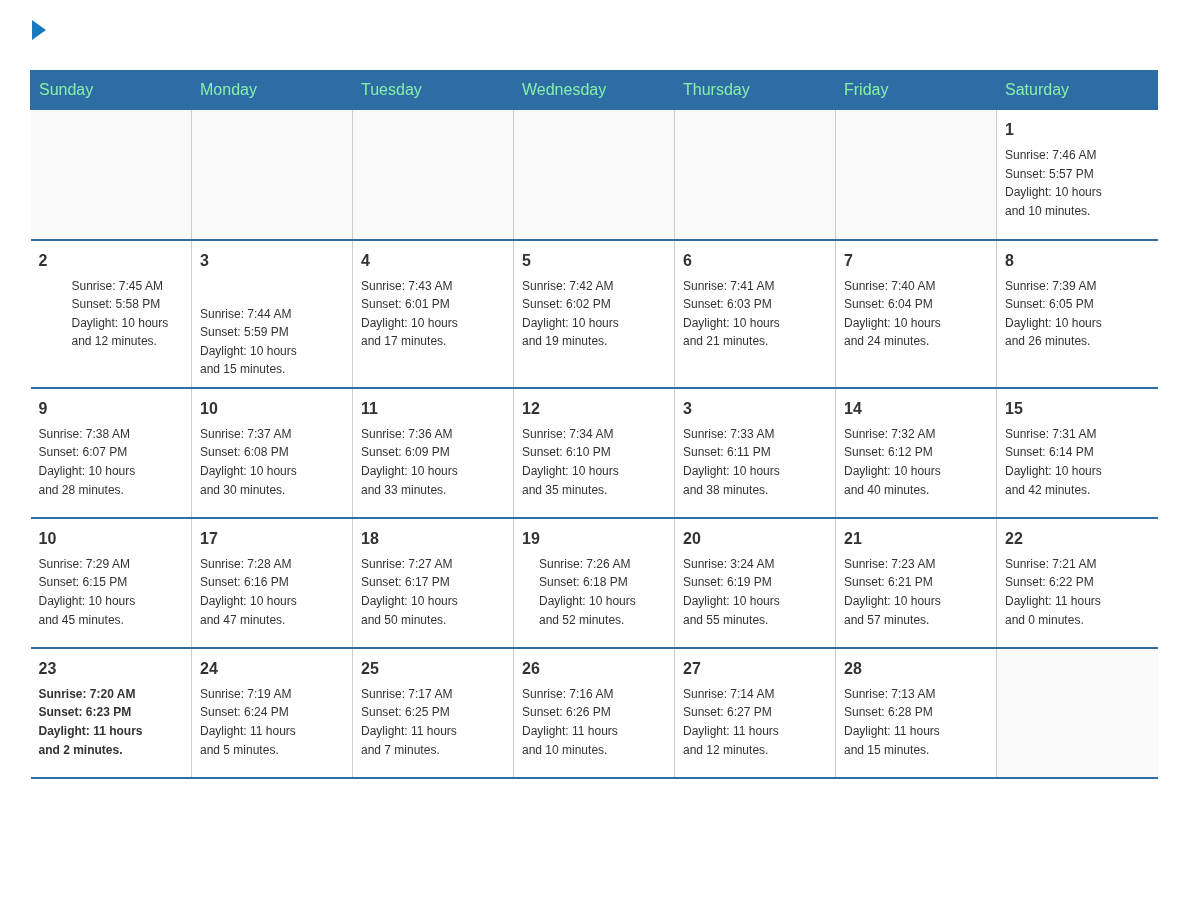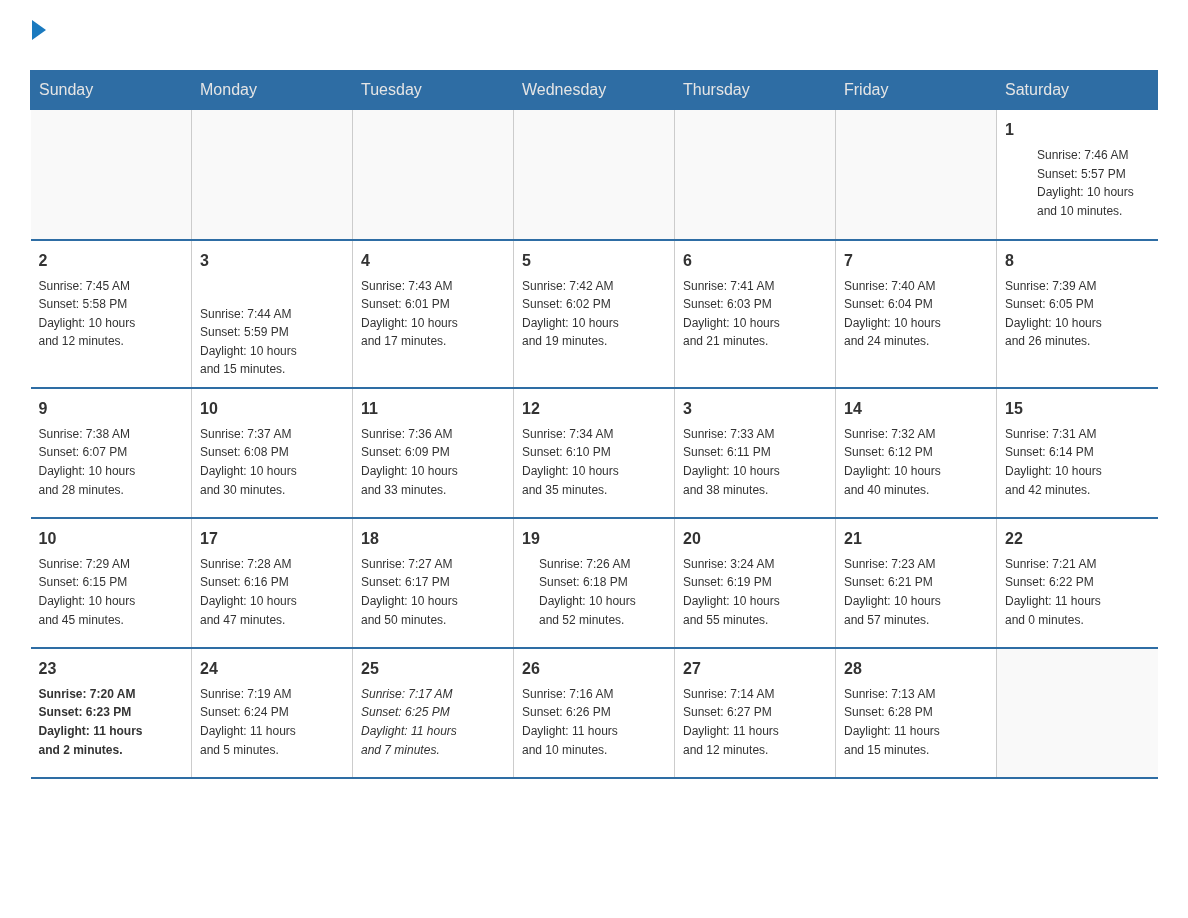--- a/index.html
+++ b/index.html
@@ -57,21 +57,21 @@
     }
     table {
       width: 100%;
       border-collapse: collapse;
       table-layout: fixed;
     }
     thead tr {
       background-color: #2e6da4;
     }
     thead th {
-      color: #e5e5e5;
+      color: #86efac;
       padding: 10px 8px;
       font-size: 16px;
       font-weight: normal;
       text-align: left;
       border: 1px solid #2e6da4;
     }
     tbody tr {
       border-bottom: 2px solid #2e6da4;
     }
     tbody td {
@@ -132,30 +132,30 @@
   <tbody id="calendar-body">
   <tr>
         <td class="empty-cell"></td>
         <td class="empty-cell"></td>
         <td class="empty-cell"></td>
         <td class="empty-cell"></td>
         <td class="empty-cell"></td>
         <td class="empty-cell"></td>
         <td>
           <span class="day-number">1</span>
-          <div class="day-info" style="white-space: pre-line; margin-left: 32px;">Sunrise: 7:46 AM
+          <div class="day-info" style="white-space: pre-line;">Sunrise: 7:46 AM
 Sunset: 5:57 PM
 Daylight: 10 hours
 and 10 minutes.</div>
         </td>
       </tr>
       <tr>
         <td>
           <span class="day-number">2</span>
-          <div class="day-info" style="white-space: pre-line;">Sunrise: 7:45 AM
+          <div class="day-info" style="white-space: pre-line; margin-left: 33px;">Sunrise: 7:45 AM
 Sunset: 5:58 PM
 Daylight: 10 hours
 and 12 minutes.</div>
         </td>
         <td>
           <span class="day-number">3</span>
           <div class="day-info" style="white-space: pre-line; margin-top: 32px;">Sunrise: 7:44 AM
 Sunset: 5:59 PM
 Daylight: 10 hours
 and 15 minutes.</div>
@@ -308,21 +308,21 @@
         </td>
         <td>
           <span class="day-number">24</span>
           <div class="day-info" style="white-space: pre-line;">Sunrise: 7:19 AM
 Sunset: 6:24 PM
 Daylight: 11 hours
 and 5 minutes.</div>
         </td>
         <td>
           <span class="day-number">25</span>
-          <div class="day-info" style="white-space: pre-line; font-style: italic;">Sunrise: 7:17 AM
+          <div class="day-info" style="white-space: pre-line;">Sunrise: 7:17 AM
 Sunset: 6:25 PM
 Daylight: 11 hours
 and 7 minutes.</div>
         </td>
         <td>
           <span class="day-number">26</span>
           <div class="day-info" style="white-space: pre-line;">Sunrise: 7:16 AM
 Sunset: 6:26 PM
 Daylight: 11 hours
 and 10 minutes.</div>

